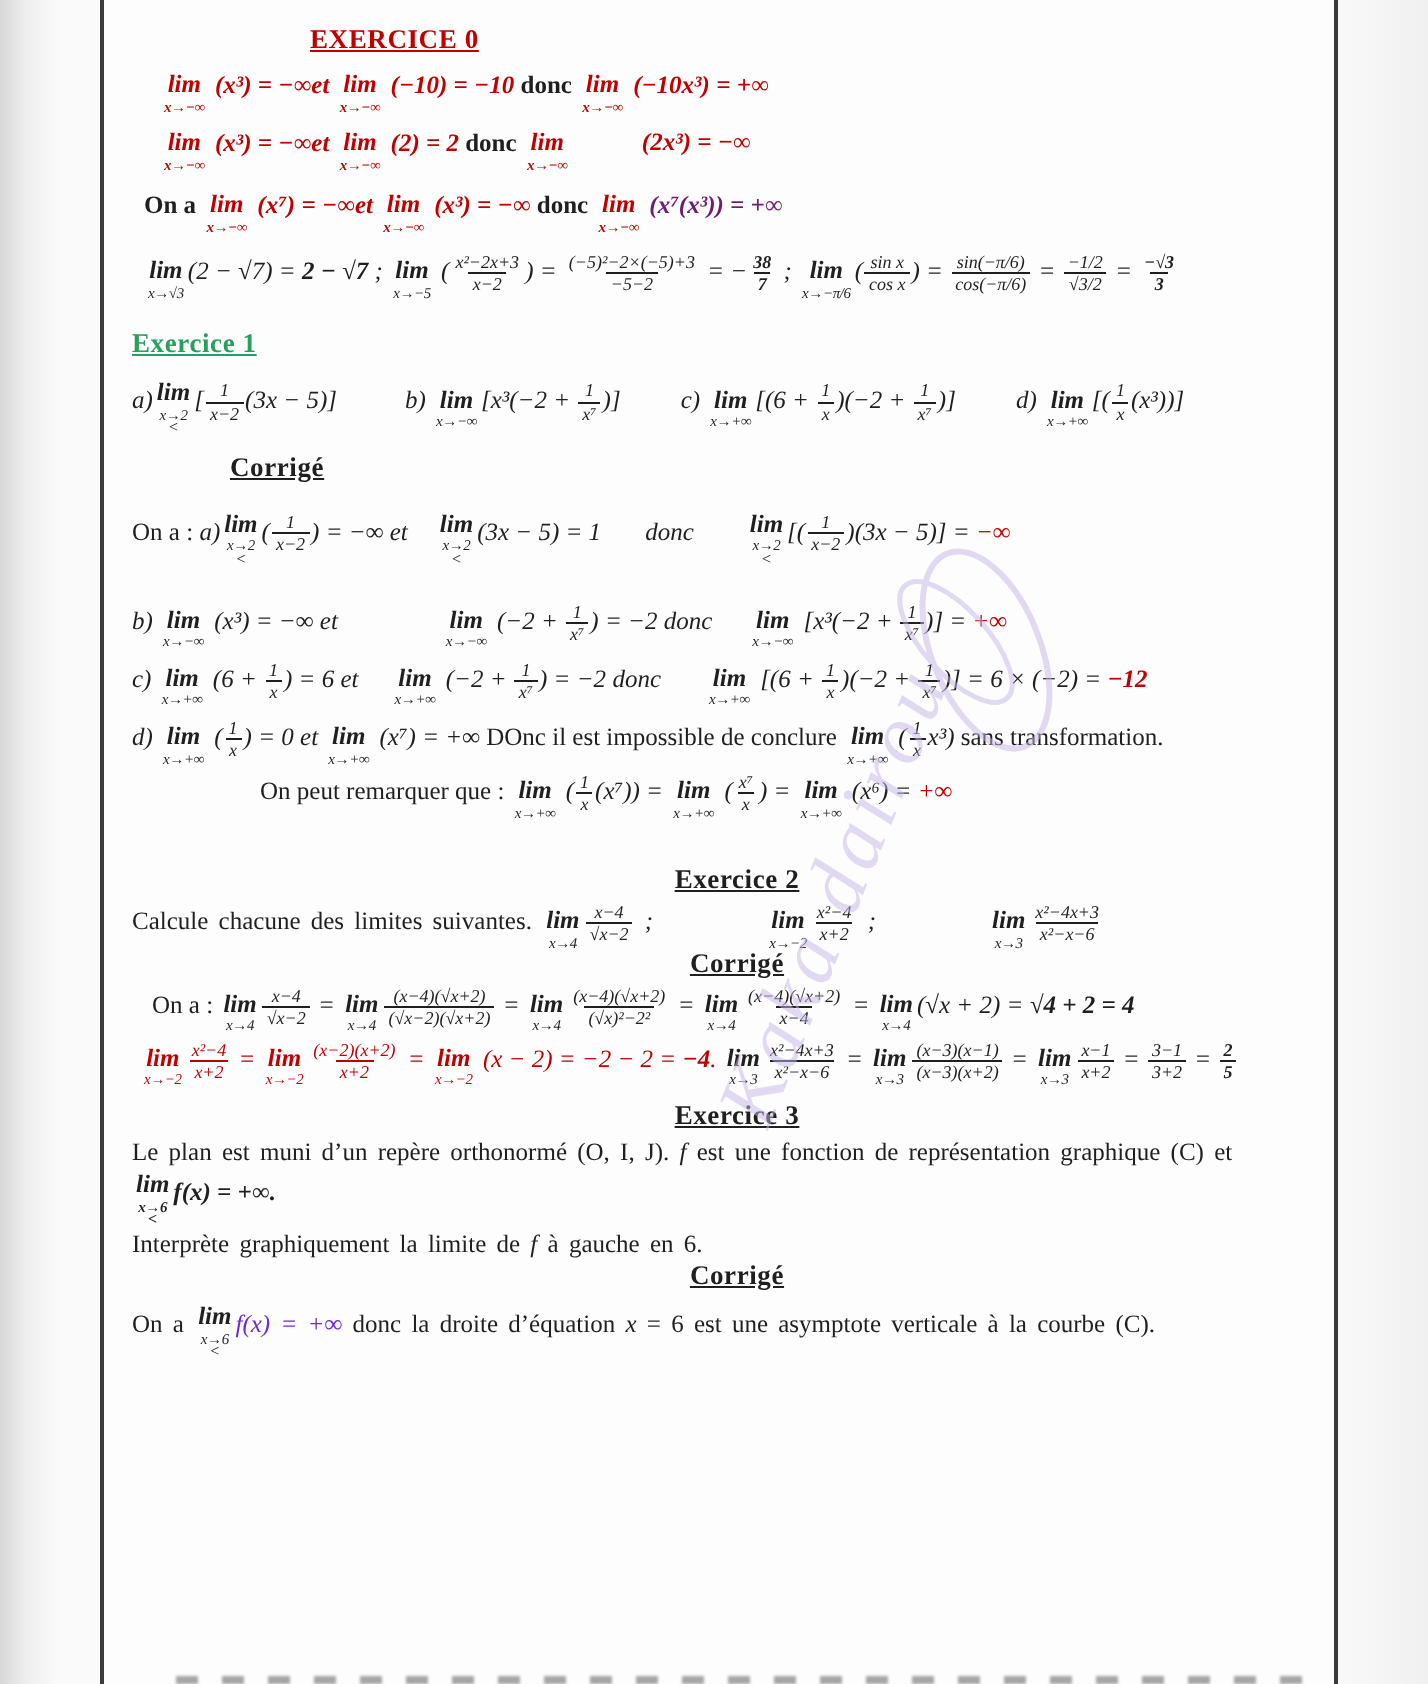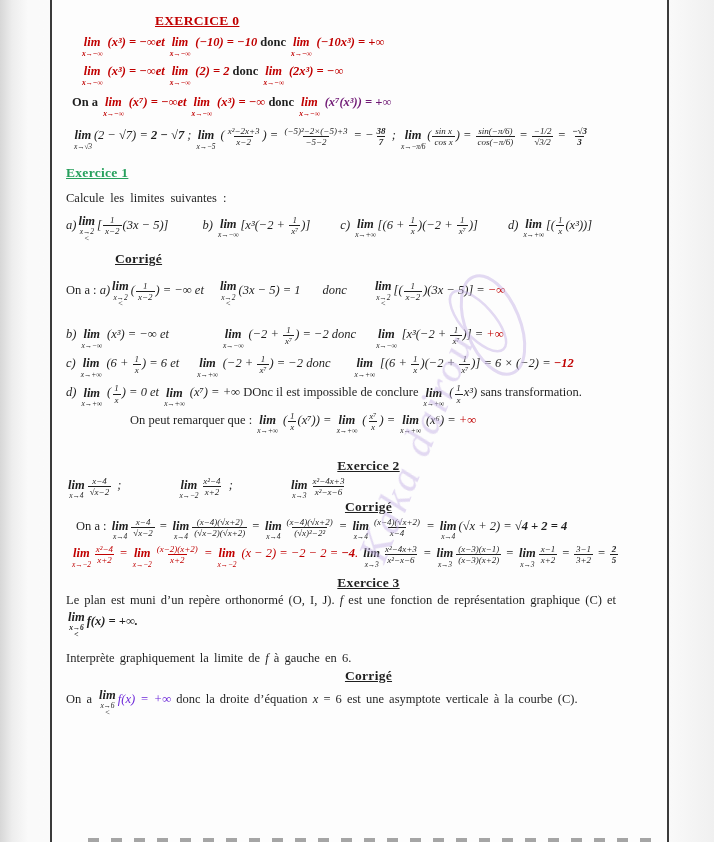--- a/index.html
+++ b/index.html
@@ -51,21 +51,21 @@
         </span><span class="tx b" style="color: rgb(192, 0, 0);"> (−10x³) = +∞</span></div>
       <div class="mathline" style="margin-top: 8px;"><span class="lim b" style="color: rgb(192, 0, 0);">
           <span class="lim-word">lim</span>
           <span class="lim-under">x→−∞</span>
         </span><span class="tx b" style="color: rgb(192, 0, 0);"> (x³) = −∞</span><span class="tx b" style="color: rgb(192, 0, 0);">et </span><span class="lim b" style="color: rgb(192, 0, 0);">
           <span class="lim-word">lim</span>
           <span class="lim-under">x→−∞</span>
         </span><span class="tx b" style="color: rgb(192, 0, 0);"> (2) = 2 </span><span class="tx b up" style="color: rgb(31, 31, 31);">donc </span><span class="lim b" style="color: rgb(192, 0, 0);">
           <span class="lim-word">lim</span>
           <span class="lim-under">x→−∞</span>
-        </span><span class="tx b" style="color: rgb(192, 0, 0);"> (2x³) = −∞</span></div>
+        </span><span class="tx b" style="color: rgb(192, 0, 0); margin-left: 32px;"> (2x³) = −∞</span></div>
       <div class="mathline" style="margin-top: 10px; margin-left: -8px;"><span class="tx b up" style="color: rgb(31, 31, 31);">On a </span><span class="lim b" style="color: rgb(192, 0, 0);">
           <span class="lim-word">lim</span>
           <span class="lim-under">x→−∞</span>
         </span><span class="tx b" style="color: rgb(192, 0, 0);"> (x⁷) = −∞</span><span class="tx b" style="color: rgb(192, 0, 0);">et </span><span class="lim b" style="color: rgb(192, 0, 0);">
           <span class="lim-word">lim</span>
           <span class="lim-under">x→−∞</span>
         </span><span class="tx b" style="color: rgb(192, 0, 0);"> (x³) = −∞ </span><span class="tx b up" style="color: rgb(31, 31, 31);">donc </span><span class="lim b" style="color: rgb(192, 0, 0);">
           <span class="lim-word">lim</span>
           <span class="lim-under">x→−∞</span>
         </span><span class="tx b" style="color: #701a75;"> (x⁷(x³)) = +∞</span></div>
@@ -94,21 +94,20 @@
           <span class="num">sin(−π/6)</span>
           <span class="den">cos(−π/6)</span>
         </span><span class="tx" style="color: rgb(31, 31, 31);"> = </span><span class="frac" style="color: rgb(31, 31, 31); align-items: center;">
           <span class="num">−1/2</span>
           <span class="den">√3/2</span>
         </span><span class="tx" style="color: rgb(31, 31, 31);"> = </span><span class="frac b" style="color: rgb(31, 31, 31);">
           <span class="num">−√3</span>
           <span class="den">3</span>
         </span></div>
       <div class="heading" style="margin-top: 16px; margin-left: -14px;"><span class="hd-text" style="color: rgb(39, 160, 93);">Exercice 1</span></div>
-      <div class="mathline" style="margin-top: 10px; margin-left: -14px; word-spacing: 3px;"><span class="tx up" style="color: rgb(31, 31, 31);">Calcule les limites suivantes :</span></div>
       <div class="mathline" style="margin-top: 6px; margin-left: -14px;"><span class="tx" style="color: rgb(31, 31, 31);">a)</span><span class="lim" style="color: rgb(31, 31, 31);">
           <span class="lim-word">lim</span>
           <span class="lim-under">x→2</span>
           <span class="lim-lt">&lt;</span>
         </span><span class="tx" style="color: rgb(31, 31, 31);">[</span><span class="frac" style="color: rgb(31, 31, 31);">
           <span class="num">1</span>
           <span class="den">x−2</span>
         </span><span class="tx" style="color: rgb(31, 31, 31);">(3x − 5)]</span><span class="sp" style="width: 34px;"></span><span class="tx" style="color: rgb(31, 31, 31);">b) </span><span class="lim" style="color: rgb(31, 31, 31);">
           <span class="lim-word">lim</span>
           <span class="lim-under">x→−∞</span>
@@ -215,21 +214,21 @@
           <span class="lim-word">lim</span>
           <span class="lim-under">x→+∞</span>
         </span><span class="tx" style="color: rgb(31, 31, 31);"> (</span><span class="frac" style="color: rgb(31, 31, 31);">
           <span class="num">x⁷</span>
           <span class="den">x</span>
         </span><span class="tx" style="color: rgb(31, 31, 31);">) = </span><span class="lim" style="color: rgb(31, 31, 31);">
           <span class="lim-word">lim</span>
           <span class="lim-under">x→+∞</span>
         </span><span class="tx" style="color: rgb(31, 31, 31);"> (x⁶) = </span><span class="tx" style="color: rgb(192, 0, 0);">+∞</span></div>
       <div class="heading center" style="margin-top: 24px;"><span class="hd-text" style="color: rgb(31, 31, 31);">Exercice 2</span></div>
-      <div class="mathline" style="margin-top: 2px; margin-left: -14px; word-spacing: 2px;"><span class="lim" style="color: rgb(31, 31, 31);">
+      <div class="mathline" style="margin-top: 2px; margin-left: -14px; word-spacing: 2px;"><span class="tx up" style="color: rgb(31, 31, 31);">Calcule chacune des limites suivantes. </span><span class="lim" style="color: rgb(31, 31, 31);">
           <span class="lim-word">lim</span>
           <span class="lim-under">x→4</span>
         </span><span class="frac" style="color: rgb(31, 31, 31);">
           <span class="num">x−4</span>
           <span class="den">√x−2</span>
         </span><span class="tx" style="color: rgb(31, 31, 31);"> ;</span><span class="sp" style="width: 56px;"></span><span class="lim" style="color: rgb(31, 31, 31);">
           <span class="lim-word">lim</span>
           <span class="lim-under">x→−2</span>
         </span><span class="frac" style="color: rgb(31, 31, 31);">
           <span class="num">x²−4</span>
@@ -310,21 +309,21 @@
           <span class="num">2</span>
           <span class="den">5</span>
         </span></div>
       <div class="heading center" style="margin-top: 8px;"><span class="hd-text" style="color: rgb(31, 31, 31);">Exercice 3</span></div>
       <div class="mathline" style="margin-top: 2px; margin-left: -14px; word-spacing: 2px;"><span class="tx up" style="color: rgb(31, 31, 31);">Le plan est muni d’un repère orthonormé (O, I, J). </span><span class="tx" style="color: rgb(31, 31, 31);">f</span><span class="tx up" style="color: rgb(31, 31, 31);"> est une fonction de représentation graphique (C) et</span></div>
       <div class="mathline" style="margin-top: 0px; margin-left: -14px;"><span class="lim b" style="color: rgb(31, 31, 31);">
           <span class="lim-word">lim</span>
           <span class="lim-under">x→6</span>
           <span class="lim-lt">&lt;</span>
         </span><span class="tx b" style="color: rgb(31, 31, 31);">f(x) = +∞.</span></div>
-      <div class="mathline" style="margin-top: 16px; margin-left: -14px; word-spacing: 2px;"><span class="tx up" style="color: rgb(31, 31, 31);">Interprète graphiquement la limite de </span><span class="tx" style="color: rgb(31, 31, 31);">f</span><span class="tx up" style="color: rgb(31, 31, 31);"> à gauche en 6.</span></div>
+      <div class="mathline" style="margin-top: 4px; margin-left: -14px; word-spacing: 2px;"><span class="tx up" style="color: rgb(31, 31, 31);">Interprète graphiquement la limite de </span><span class="tx" style="color: rgb(31, 31, 31);">f</span><span class="tx up" style="color: rgb(31, 31, 31);"> à gauche en 6.</span></div>
       <div class="heading center" style="margin-top: 0px;"><span class="hd-text" style="color: rgb(31, 31, 31);">Corrigé</span></div>
       <div class="mathline" style="margin-top: 2px; margin-left: -14px; word-spacing: 2px;"><span class="tx up" style="color: rgb(31, 31, 31);">On a </span><span class="lim" style="color: rgb(31, 31, 31);">
           <span class="lim-word">lim</span>
           <span class="lim-under">x→6</span>
           <span class="lim-lt">&lt;</span>
         </span><span class="tx" style="color: #6d28d9;">f(x) = +∞ </span><span class="tx up" style="color: rgb(31, 31, 31);">donc la droite d’équation </span><span class="tx" style="color: rgb(31, 31, 31);">x</span><span class="tx up" style="color: rgb(31, 31, 31);"> = 6 est une asymptote verticale à la courbe (C).</span></div>
     </div>
 </div>
 
 <svg class="watermark" width="260" height="380" viewBox="0 0 260 380">

